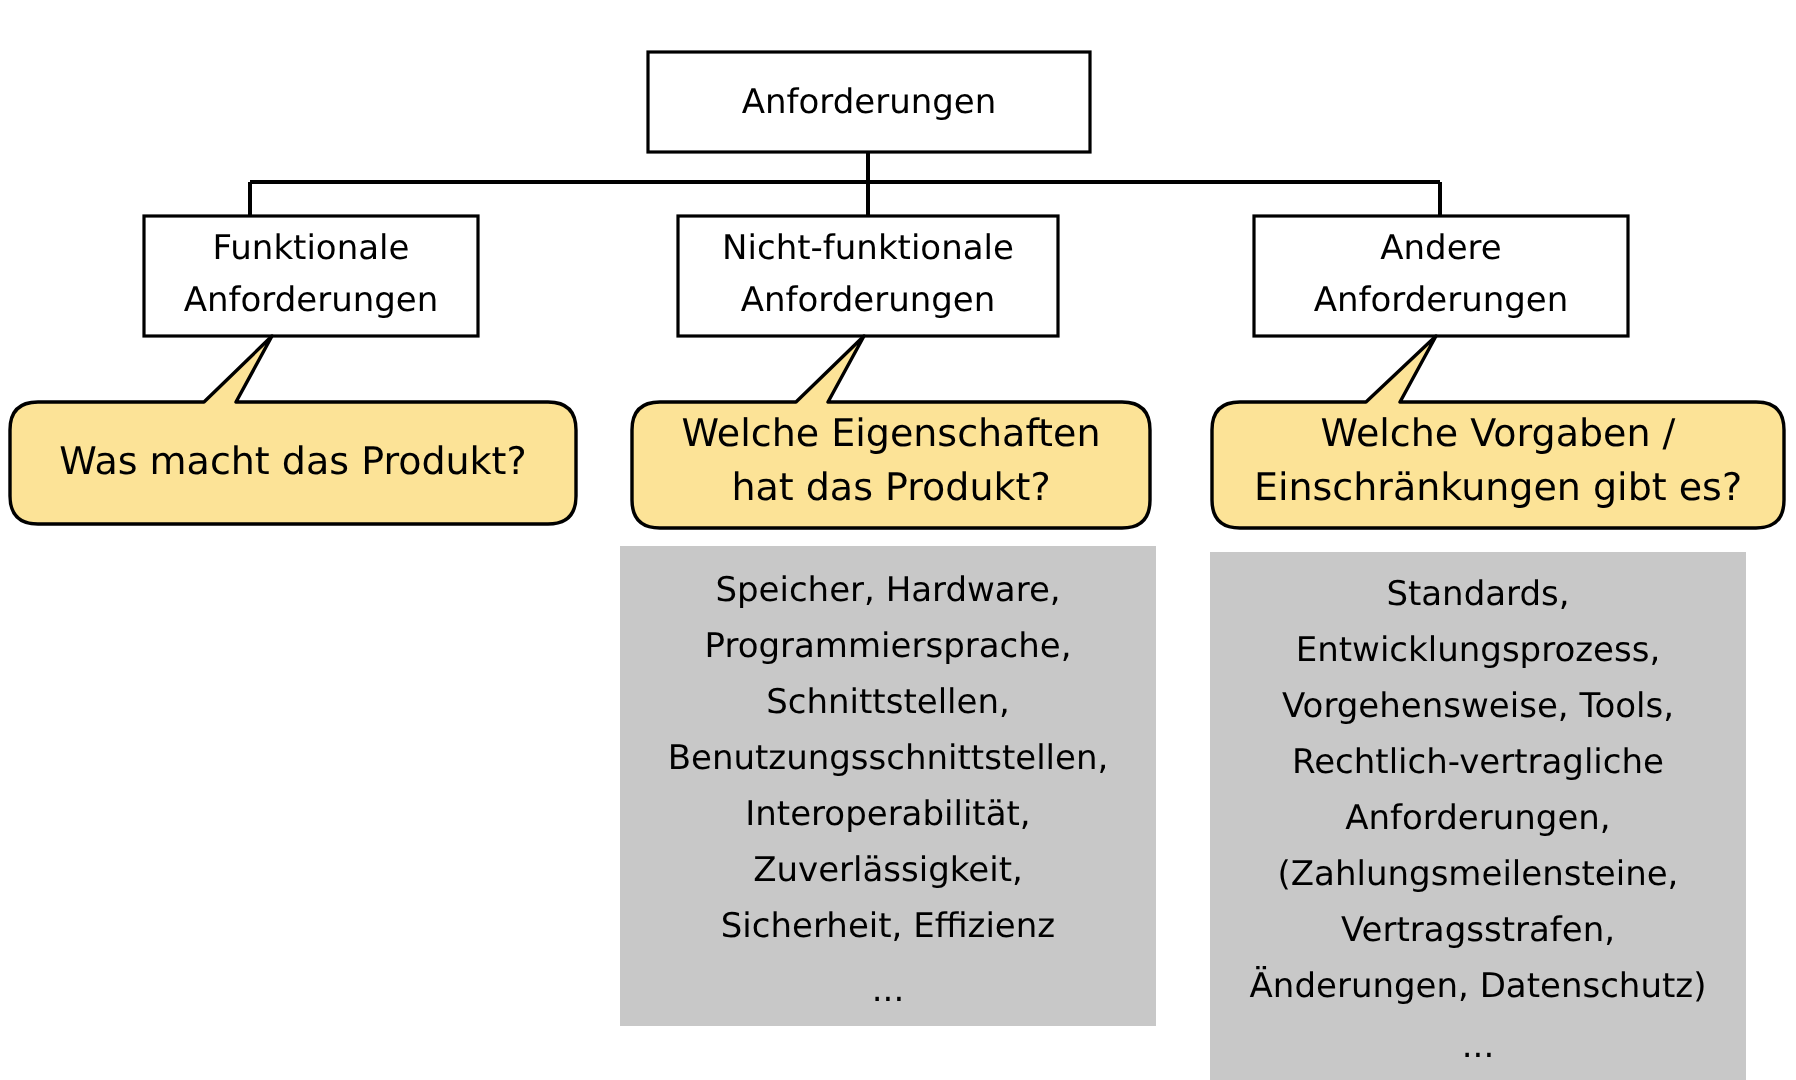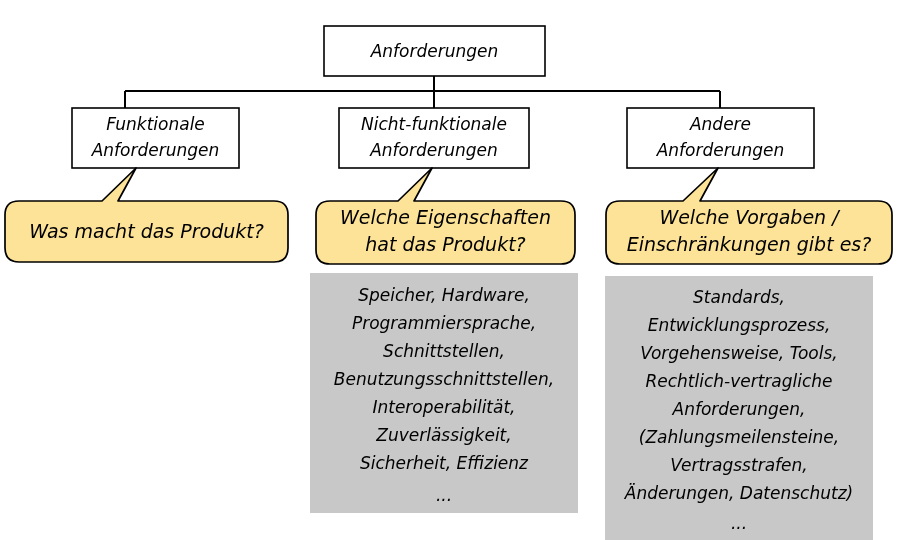--- a/index.html
+++ b/index.html
@@ -10,21 +10,20 @@
   body {
     width: 898px;
     height: 540px;
     overflow: hidden;
     font-family: "DejaVu Sans", "Liberation Sans", sans-serif;
   }
   #diagram-root {
     position: relative;
     width: 898px;
     height: 516px;
-    font-style: italic;
   }
   svg#diagram-canvas {
     position: absolute;
     top: 0;
     left: 0;
     width: 898px;
     height: 540px;
     display: block;
   }
   .node-rect {

